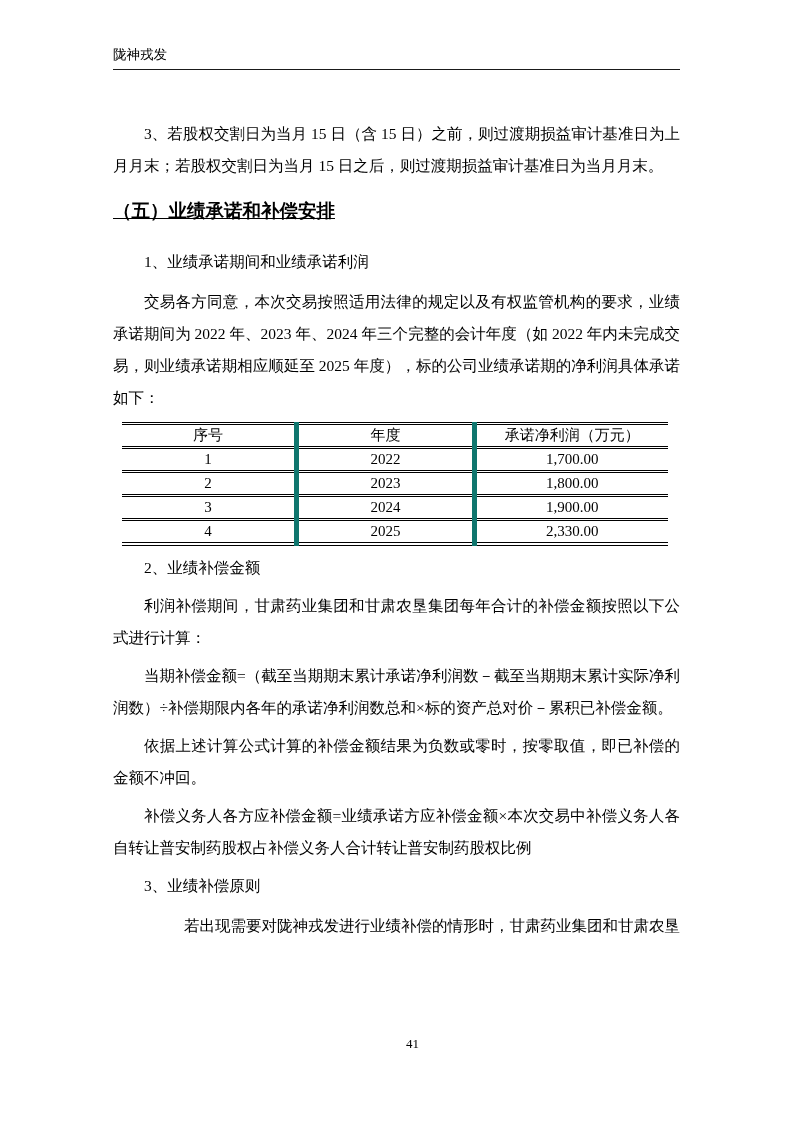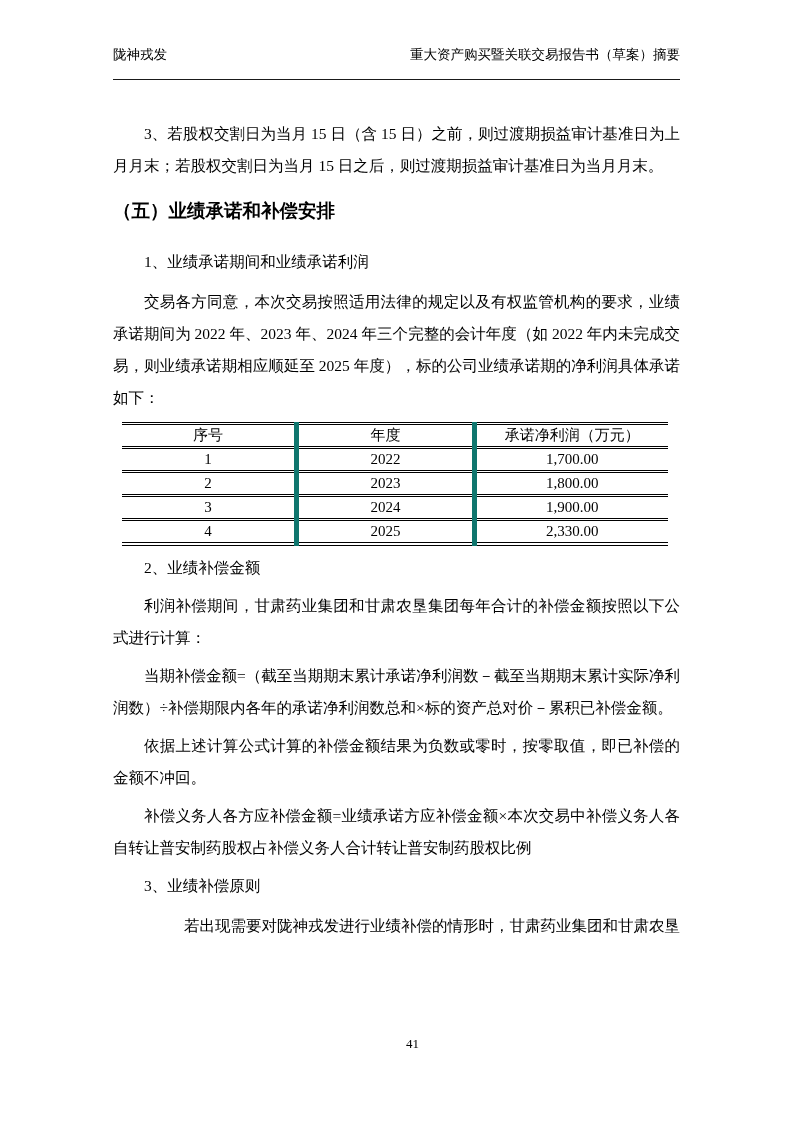--- a/index.html
+++ b/index.html
@@ -16,21 +16,21 @@
   }
   .doc-header {
     position: absolute;
     top: 46px;
     left: 113px;
     width: 567px;
     display: flex;
     justify-content: space-between;
     align-items: flex-end;
     font-size: 13.5px;
-    padding-bottom: 15px;
+    padding-bottom: 5px;
     border-bottom: 1px solid #1a1a1a;
   }
   .content {
     position: absolute;
     top: 90px;
     left: 113px;
     width: 567px;
     font-size: 15.5px;
     margin-top: 28px;
   }
@@ -40,20 +40,21 @@
     text-align: justify;
     margin-top: 6px;
   }
   .para.no-justify { text-align: right; }
   .section-heading {
     font-family: "Liberation Sans", "DejaVu Sans", sans-serif;
     font-weight: bold;
     font-size: 18.5px;
     line-height: 26px;
     margin-top: 16px;
+    text-decoration: underline;
   }
   .sub-heading {
     line-height: 32px;
     text-indent: 2em;
     margin-top: 6px;
   }
   .commitment-table {
     width: 546px;
     margin: 8px 0 0 9px;
     border-collapse: collapse;
@@ -90,21 +91,20 @@
     font-size: 13px;
   }
 </style>
 </head>
 <body>
 
 <div class="page">
 
   <div class="doc-header">
     <span>陇神戎发</span>
-    <span>重大资产购买暨关联交易报告书（草案）摘要</span>
   </div>
 
   <div class="content">
 
     <p class="para" style="margin-top:0">3、若股权交割日为当月 15 日（含 15 日）之前，则过渡期损益审计基准日为上月月末；若股权交割日为当月 15 日之后，则过渡期损益审计基准日为当月月末。</p>
 
     <h2 class="section-heading">（五）业绩承诺和补偿安排</h2>
 
     <p class="sub-heading" style="margin-top:22px">1、业绩承诺期间和业绩承诺利润</p>
 

